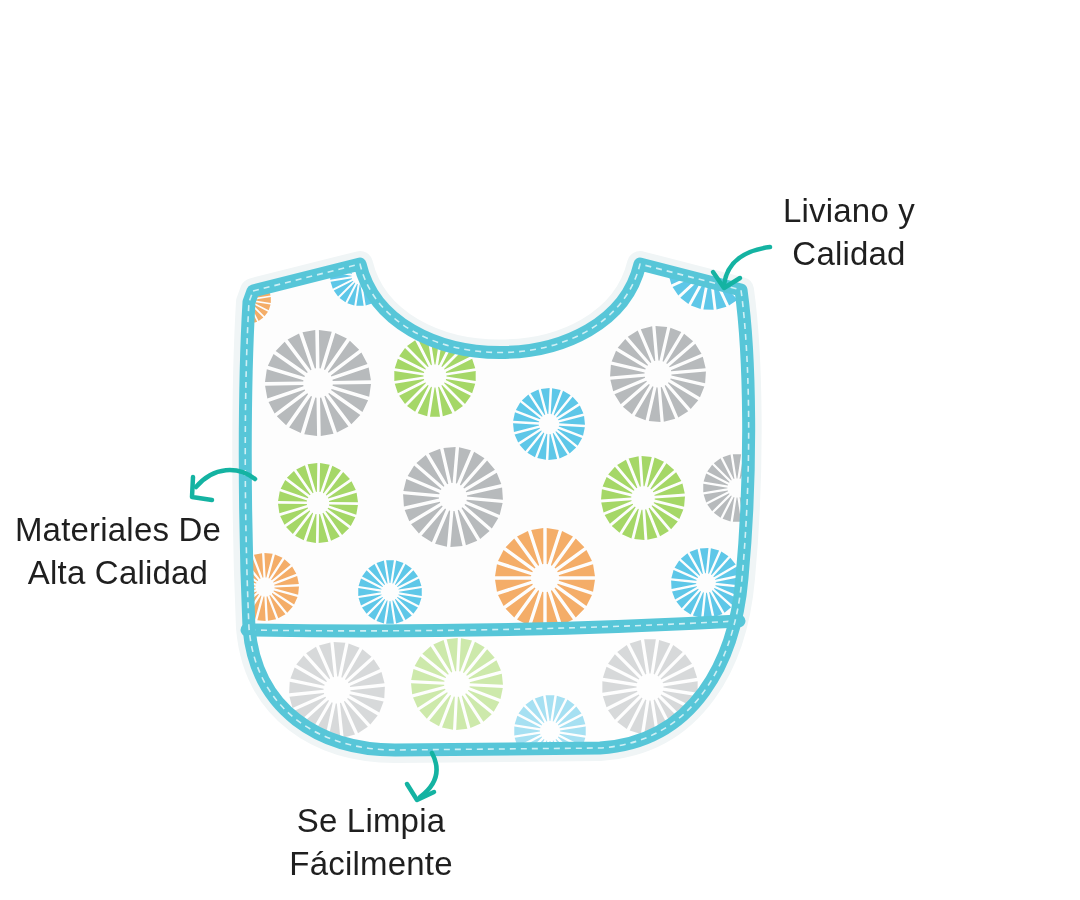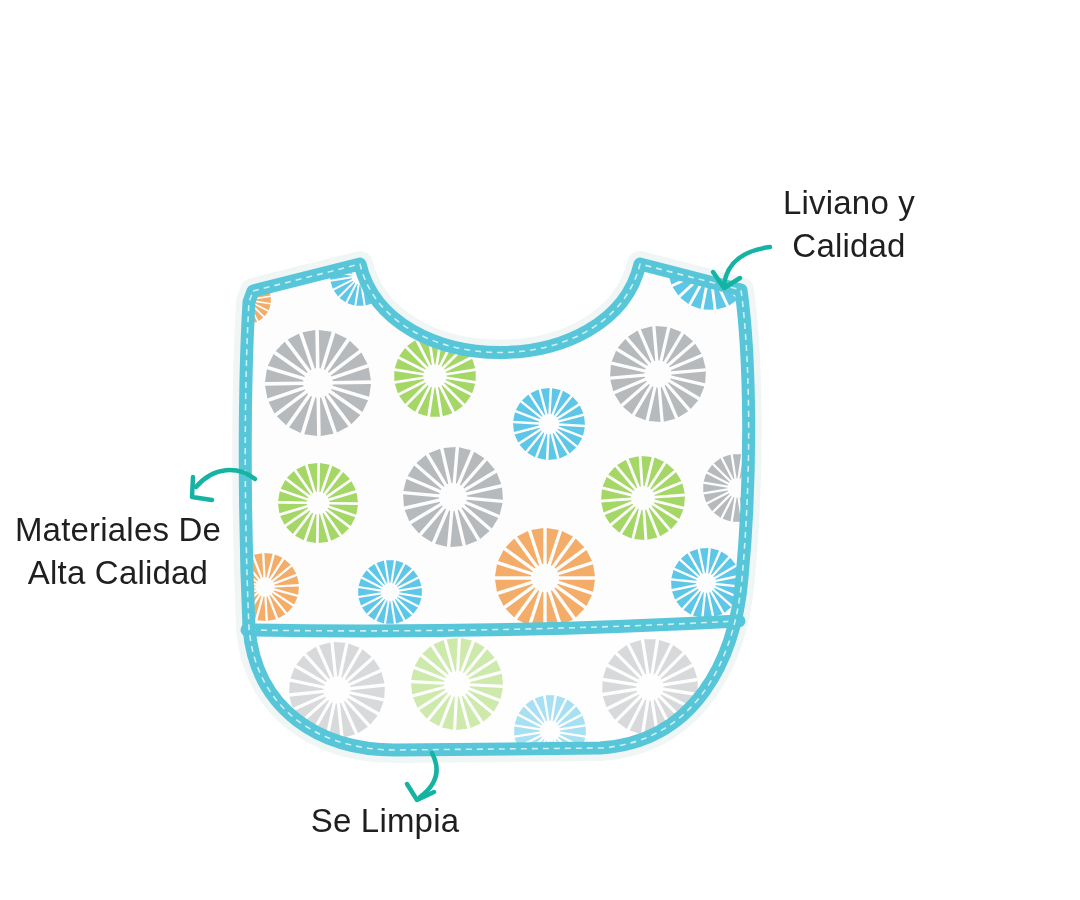--- a/index.html
+++ b/index.html
@@ -15,23 +15,23 @@
     position:absolute;
     width:260px;
     text-align:center;
     color:#1f1f1f;
     font-size:33px;
     line-height:43px;
     font-weight:400;
     letter-spacing:0.2px;
   }
   .label span{display:block;}
-  .label-tr{left:719px;top:181px;}
+  .label-tr{left:719px;top:189px;}
   .label-left{left:-12px;top:508px;}
-  .label-bottom{left:255px;top:799px;}
+  .label-bottom{left:241px;top:799px;}
 </style>
 </head>
 <body>
 
 <div class="stage">
 
   <svg width="1080" height="900" viewBox="0 0 1080 900">
     <defs>
       <clipPath id="bibclip">
         <path d="M 253,291 L 360,264 C 388,382 612,382 640,264 L 741,290
@@ -120,15 +120,16 @@
     <span>Calidad</span>
   </div>
 
   <div class="label label-left">
     <span>Materiales De</span>
     <span>Alta Calidad</span>
   </div>
 
   <div class="label label-bottom">
     <span>Se Limpia</span>
+    <span>Fácilmente</span>
   </div>
 
 </div>
 
 </body></html>

